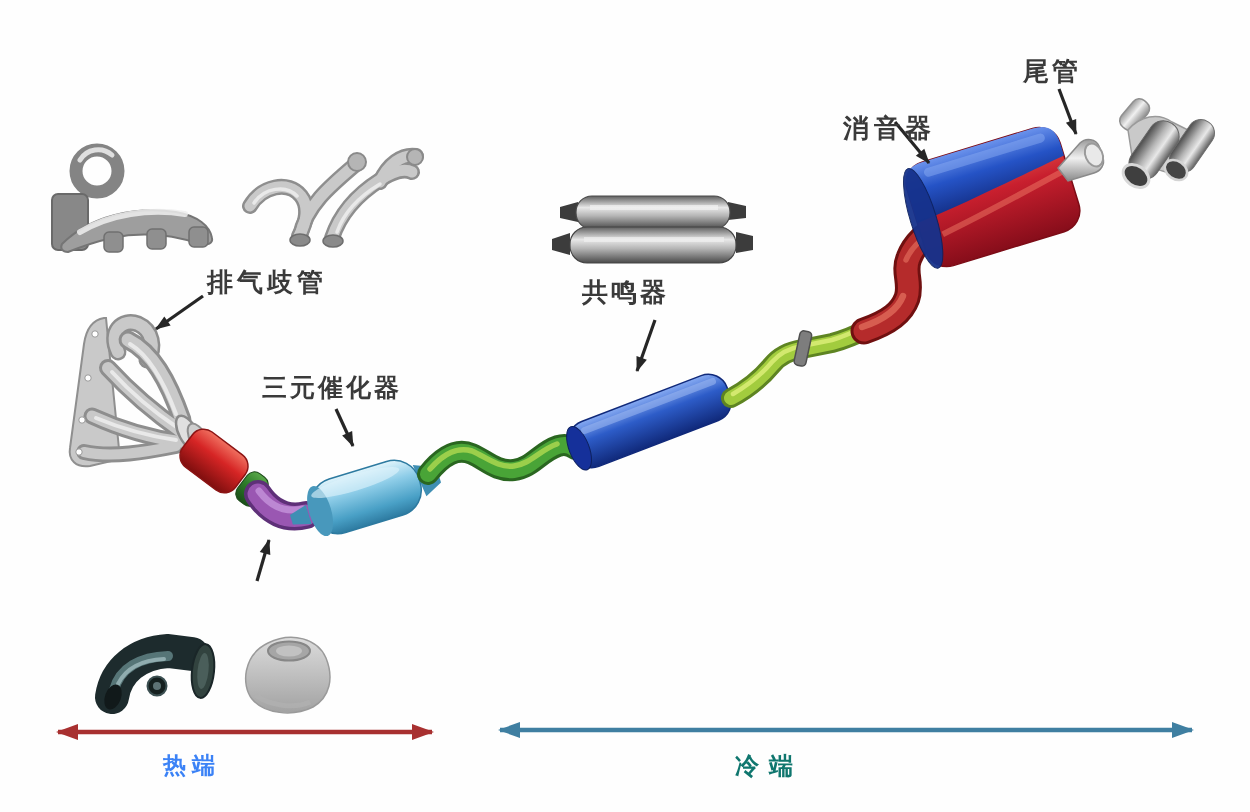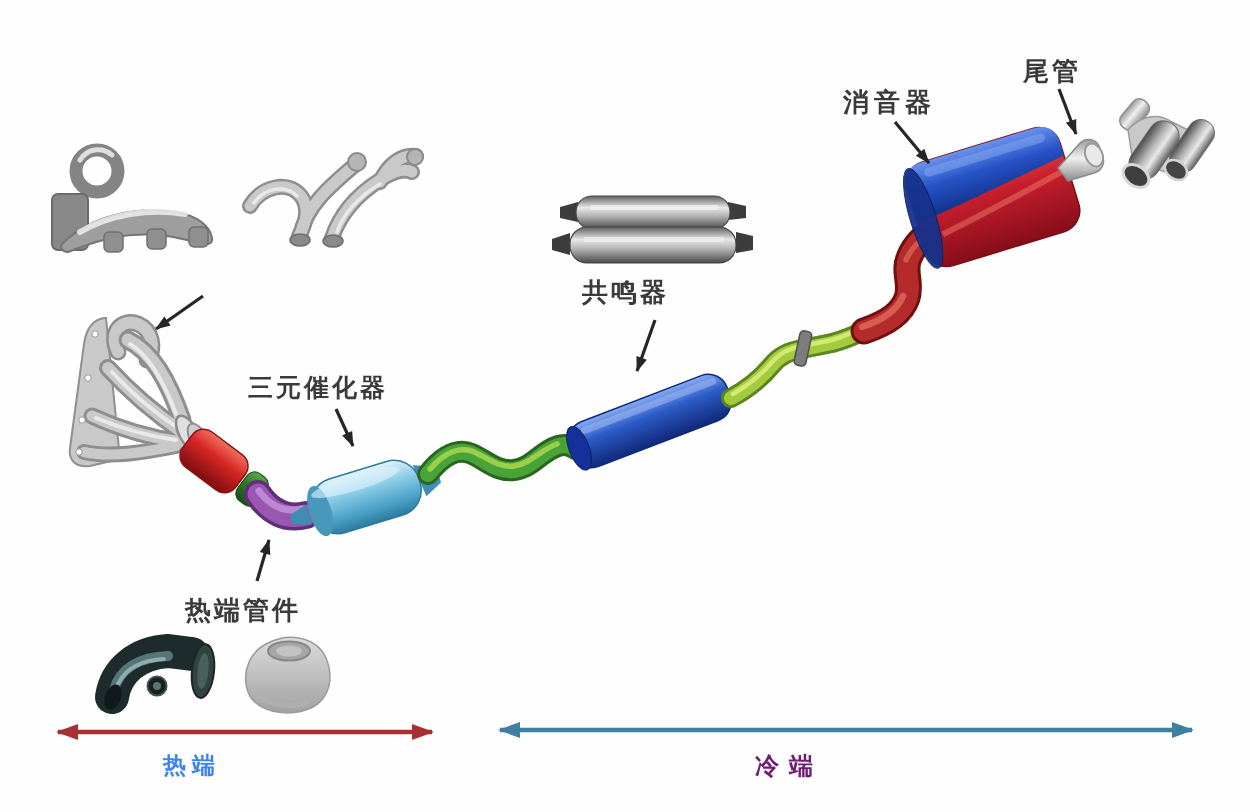--- a/index.html
+++ b/index.html
@@ -7,21 +7,21 @@
     position:relative;width:1250px;height:812px;background:#fefefe;overflow:hidden;
     font-family:"Liberation Sans","DejaVu Sans",sans-serif;
   }
   #art{position:absolute;left:0;top:0;}
   .lbl{
     position:absolute;font-weight:bold;color:#3a3a3a;white-space:nowrap;
     font-family:"Liberation Sans","DejaVu Sans",sans-serif;
     text-align:right;
   }
   .lbl-exhaust{left:207px;top:265px;font-size:26px;letter-spacing:4px;}
-  .lbl-cat{left:248px;top:371px;font-size:25px;letter-spacing:3px;}
+  .lbl-cat{left:262px;top:371px;font-size:25px;letter-spacing:3px;}
   .lbl-res{left:582px;top:275px;font-size:26px;letter-spacing:3px;}
   .lbl-muf{left:843px;top:85px;font-size:26px;letter-spacing:5px;}
   .lbl-tail{left:1023px;top:54px;font-size:26px;letter-spacing:3px;}
   .lbl-hotfit{left:185px;top:593px;font-size:26px;letter-spacing:3px;}
   .lbl-hot{left:163px;top:750px;font-size:23px;letter-spacing:6px;}
   .lbl-cold{left:735px;top:750px;font-size:24px;letter-spacing:10px;}
   
   .tubeO{stroke:#8e8e8e;fill:none;stroke-linecap:round;}
   .tubeF{stroke:#c9c9c9;fill:none;stroke-linecap:round;}
   .tubeH{stroke:#efefef;fill:none;stroke-linecap:round;opacity:.85;}
@@ -270,21 +270,21 @@
   <line class="ptr" x1="336" y1="409" x2="353" y2="446" marker-end="url(#mkBlack)"></line>
   <line class="ptr" x1="655" y1="320" x2="637" y2="371" marker-end="url(#mkBlack)"></line>
   <line class="ptr" x1="895" y1="122" x2="929" y2="163" marker-end="url(#mkBlack)"></line>
   <line class="ptr" x1="1059" y1="89" x2="1076" y2="134" marker-end="url(#mkBlack)"></line>
   <line class="ptr" x1="257" y1="581" x2="269" y2="540" marker-end="url(#mkBlack)"></line>
 
   <line x1="58" y1="732" x2="432" y2="732" stroke-width="4.5" marker-start="url(#mkRed)" marker-end="url(#mkRed)" stroke="#a83030"></line>
   <line x1="500" y1="730" x2="1192" y2="730" stroke-width="4.5" marker-start="url(#mkBlue)" marker-end="url(#mkBlue)" stroke="#3f7fa1"></line>
 </svg>
 
+<div class="lbl lbl-exhaust" style="color: rgb(58, 58, 58);">排气歧管</div>
 <div class="lbl lbl-cat" style="color: rgb(58, 58, 58);">三元催化器</div>
 <div class="lbl lbl-res" style="color: rgb(58, 58, 58);">共鸣器</div>
-<div class="lbl lbl-muf" style="color: rgb(58, 58, 58);">消音器</div>
+<div class="lbl lbl-muf" style="color: rgb(58, 58, 58); margin-top: 26px;">消音器</div>
 <div class="lbl lbl-tail" style="color: rgb(58, 58, 58);">尾管</div>
-<div class="lbl lbl-hotfit" style="color: rgb(58, 58, 58);">热端管件</div>
 <div class="lbl lbl-hot" style="color: #3b82f6;">热端</div>
-<div class="lbl lbl-cold" style="color: #701a75; margin-left: 20px;">冷端</div>
+<div class="lbl lbl-cold" style="color: #0f766e;">冷端</div>
 
 </div>
 
 </body></html>

